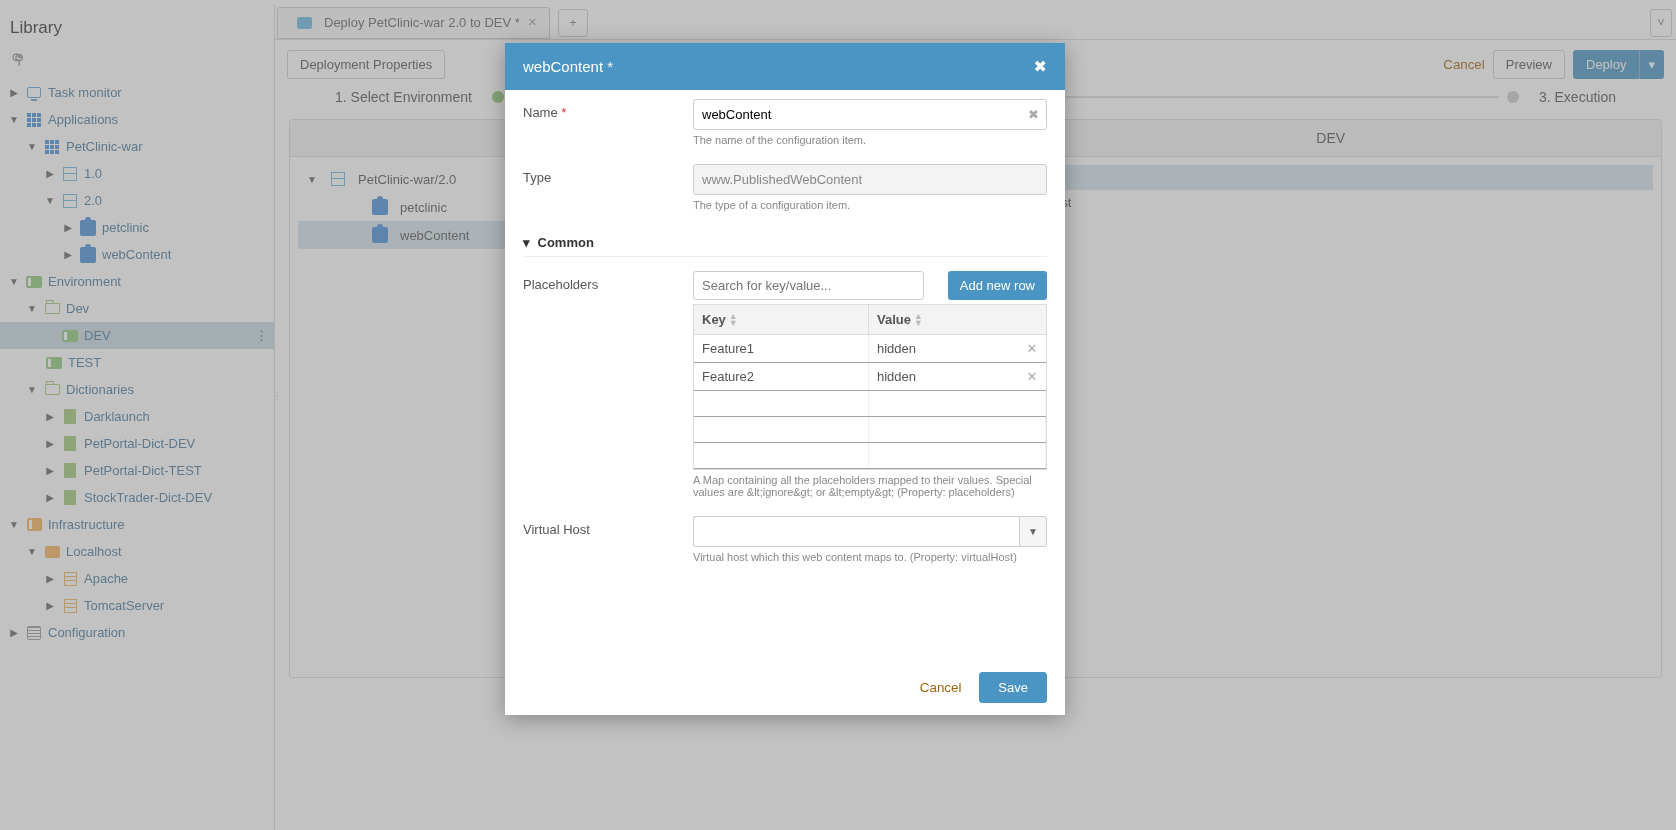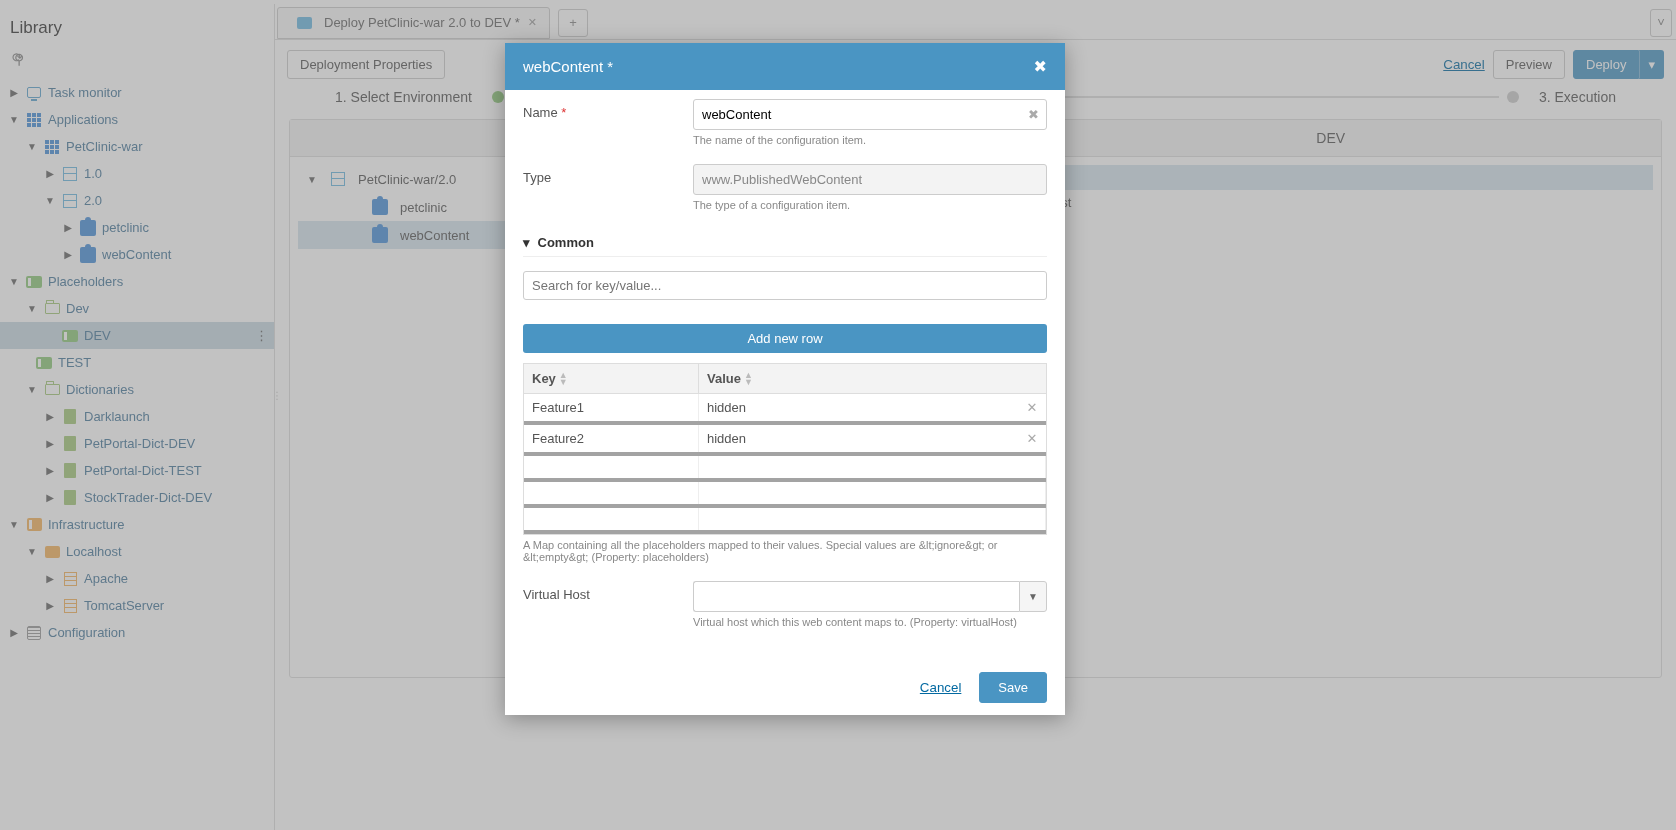--- a/index.html
+++ b/index.html
@@ -48,21 +48,21 @@
 .main { position: absolute; left: 275px; top: 0; right: 0; height: 100%; background: #fff; }
 .tabbar { display: flex; align-items: center; border-bottom: 1px solid #ddd; height: 40px; padding-left: 2px; }
 .tab { display: flex; align-items: center; gap: 6px; padding: 0 12px; height: 32px; border: 1px solid #ccc; border-radius: 3px 3px 0 0; background: #f8f8f8; margin-top: 6px; font-size: 13px; color: #666; }
 .tab .close-x { font-size: 11px; color: #999; cursor: pointer; margin-left: 2px; }
 .tab-add { width: 30px; height: 28px; border: 1px solid #ccc; margin-left: 8px; margin-top: 6px; display:flex;align-items:center;justify-content:center;color:#888;border-radius:3px;cursor:pointer; }
 .tab-dropdown { margin-left: auto; margin-right: 4px; width: 22px; height: 28px; border:1px solid #ccc; margin-top:6px; display:flex;align-items:center;justify-content:center;color:#888;border-radius:3px;cursor:pointer; }
 
 .toolbar2 { display:flex; align-items:center; padding: 10px 12px; gap: 8px; }
 .btn { border: 1px solid #ccc; background: #fff; padding: 6px 12px; border-radius: 3px; cursor: pointer; font-size: 13px; color: #555; }
 .btn-primary { background: #4a95c3; color: #fff; border-color: #4a95c3; }
-.btn-link { border: none; background: none; text-decoration: underline; color: #0369a1; cursor: pointer; }
+.btn-link { border: none; background: none; color: #a16207; cursor: pointer; }
 .toolbar2 .spacer { flex: 1; }
 .deploy-split { display:flex; }
 .deploy-split .btn-primary:first-child{border-radius:3px 0 0 3px;}
 .deploy-split .btn-primary:last-child{border-radius:0 3px 3px 0;border-left:1px solid rgba(255,255,255,0.3);padding:6px 8px;}
 
 .wizard { display:flex; align-items:center; padding: 0 60px 14px; }
 .wz-step { color:#555; font-size:14px; }
 .wz-dot { width: 12px; height: 12px; border-radius: 50%; background: #ccc; }
 .wz-line { flex:1; height:2px; background:#ddd; margin:0 8px; }
 .wz-dot.done { background: #8fc97a; }
@@ -88,31 +88,31 @@
 .form-label .req { color:#d33; }
 .form-field { flex:1; }
 .form-input { width:100%; border:1px solid #ccc; border-radius:3px; padding:7px 28px 7px 8px; font-size:13px; }
 .form-input[disabled]{background:#f3f3f3;color:#888;}
 .input-wrap { position:relative; }
 .input-clear { position:absolute; right:8px; top:8px; color:#aaa; cursor:pointer; font-size:13px; }
 .form-help { font-size: 11px; color:#888; margin: 4px 0 14px 0; }
 
 .section-hdr { display:flex; align-items:center; gap:8px; font-weight:bold; color:#333; padding: 6px 0; border-bottom:1px solid #eee; margin-bottom:14px; cursor:pointer; }
 
-.kv-toolbar { display:flex; gap:24px; margin-bottom:10px;flex-direction:column; }
+.kv-toolbar { display:flex; gap:24px; margin-bottom:4px; }
 .kv-search { flex:1; border:1px solid #ccc; border-radius:3px; padding:6px 8px; font-size:13px; }
 .kv-add { background:#4a95c3; color:#fff; border:none; border-radius:3px; padding:7px 12px; cursor:pointer; font-size:13px; }
 
 .kv-table { border:1px solid #ddd; }
 .kv-head { display:flex; background:#f3f3f3; border-bottom:1px solid #ddd; }
 .kv-head > div { padding:7px 8px; font-weight:bold; color:#555; font-size:13px; display:flex; align-items:center; gap:3px; }
 .kv-head > div:first-child{width:175px;border-right:1px solid #ddd;}
 .kv-head > div:last-child{flex:1;}
 .sort-ic { color:#bbb; font-size:9px; line-height:7px; }
-.kv-row { display:flex; border-bottom:4px solid #a3a3a3; }
+.kv-row { display:flex; border-bottom:1px solid #a3a3a3; }
 .kv-row > div { padding:6px 8px; font-size:13px; color:#555; }
 .kv-row > div:first-child{width:175px;border-right:1px solid #eee;}
 .kv-row > div:nth-child(2){flex:1;}
 .kv-row > div:last-child{width:28px;text-align:center;color:#aaa;cursor:pointer;}
 .kv-row.empty { height:26px; }
 .kv-row.empty > div{border-right:1px solid #eee;}
 
 .select-wrap { width:100%; display:flex; }
 .select-input { flex:1; border:1px solid #ccc; border-right:none; border-radius:3px 0 0 3px; padding:7px 8px; font-size:13px; }
 .select-btn { width:28px; border:1px solid #ccc; border-radius:0 3px 3px 0; background:#f5f5f5; cursor:pointer; display:flex; align-items:center; justify-content:center; color:#666; font-size:10px; }
@@ -199,38 +199,38 @@
         <span class="tree-icon">
           <span class="ic-puzzle"></span>
         </span>
         <span class="tree-label">webContent</span>
       </div>
       <div class="tree-item" style="padding-left: 8px;">
         <span class="tree-toggle">▼</span>
         <span class="tree-icon">
           <span class="ic-env"></span>
         </span>
-        <span class="tree-label">Placeholders</span>
+        <span class="tree-label">Environment</span>
       </div>
       <div class="tree-item" style="padding-left: 26px;">
         <span class="tree-toggle">▼</span>
         <span class="tree-icon">
           <span class="ic-folder"></span>
         </span>
         <span class="tree-label">Dev</span>
       </div>
       <div class="tree-item selected" style="padding-left: 44px;">
         <span class="tree-toggle"></span>
         <span class="tree-icon">
           <span class="ic-env"></span>
         </span>
         <span class="tree-label">DEV</span>
         <span class="more">⋮</span>
       </div>
-      <div class="tree-item" style="padding-left: 18px;">
+      <div class="tree-item" style="padding-left: 28px;">
         <span class="tree-toggle"></span>
         <span class="tree-icon">
           <span class="ic-env"></span>
         </span>
         <span class="tree-label">TEST</span>
       </div>
       <div class="tree-item" style="padding-left: 26px;">
         <span class="tree-toggle">▼</span>
         <span class="tree-icon">
           <span class="ic-folder"></span>
@@ -413,20 +413,21 @@
         <div class="form-help">The type of a configuration item.</div>
       </div>
     </div>
 
     <div class="section-hdr">
       <span>▾</span>
       <span>Common</span>
     </div>
 
     <div class="form-row">
+      <div class="form-label">Placeholders</div>
       <div class="form-field">
         <div class="kv-toolbar">
           <input class="kv-search" placeholder="Search for key/value..." style="">
           <button class="kv-add">Add new row</button>
         </div>
         <div class="kv-table">
           <div class="kv-head">
             <div>
                 <span>Key</span>
                 <span class="sort-ic">▲<br>▼</span>

